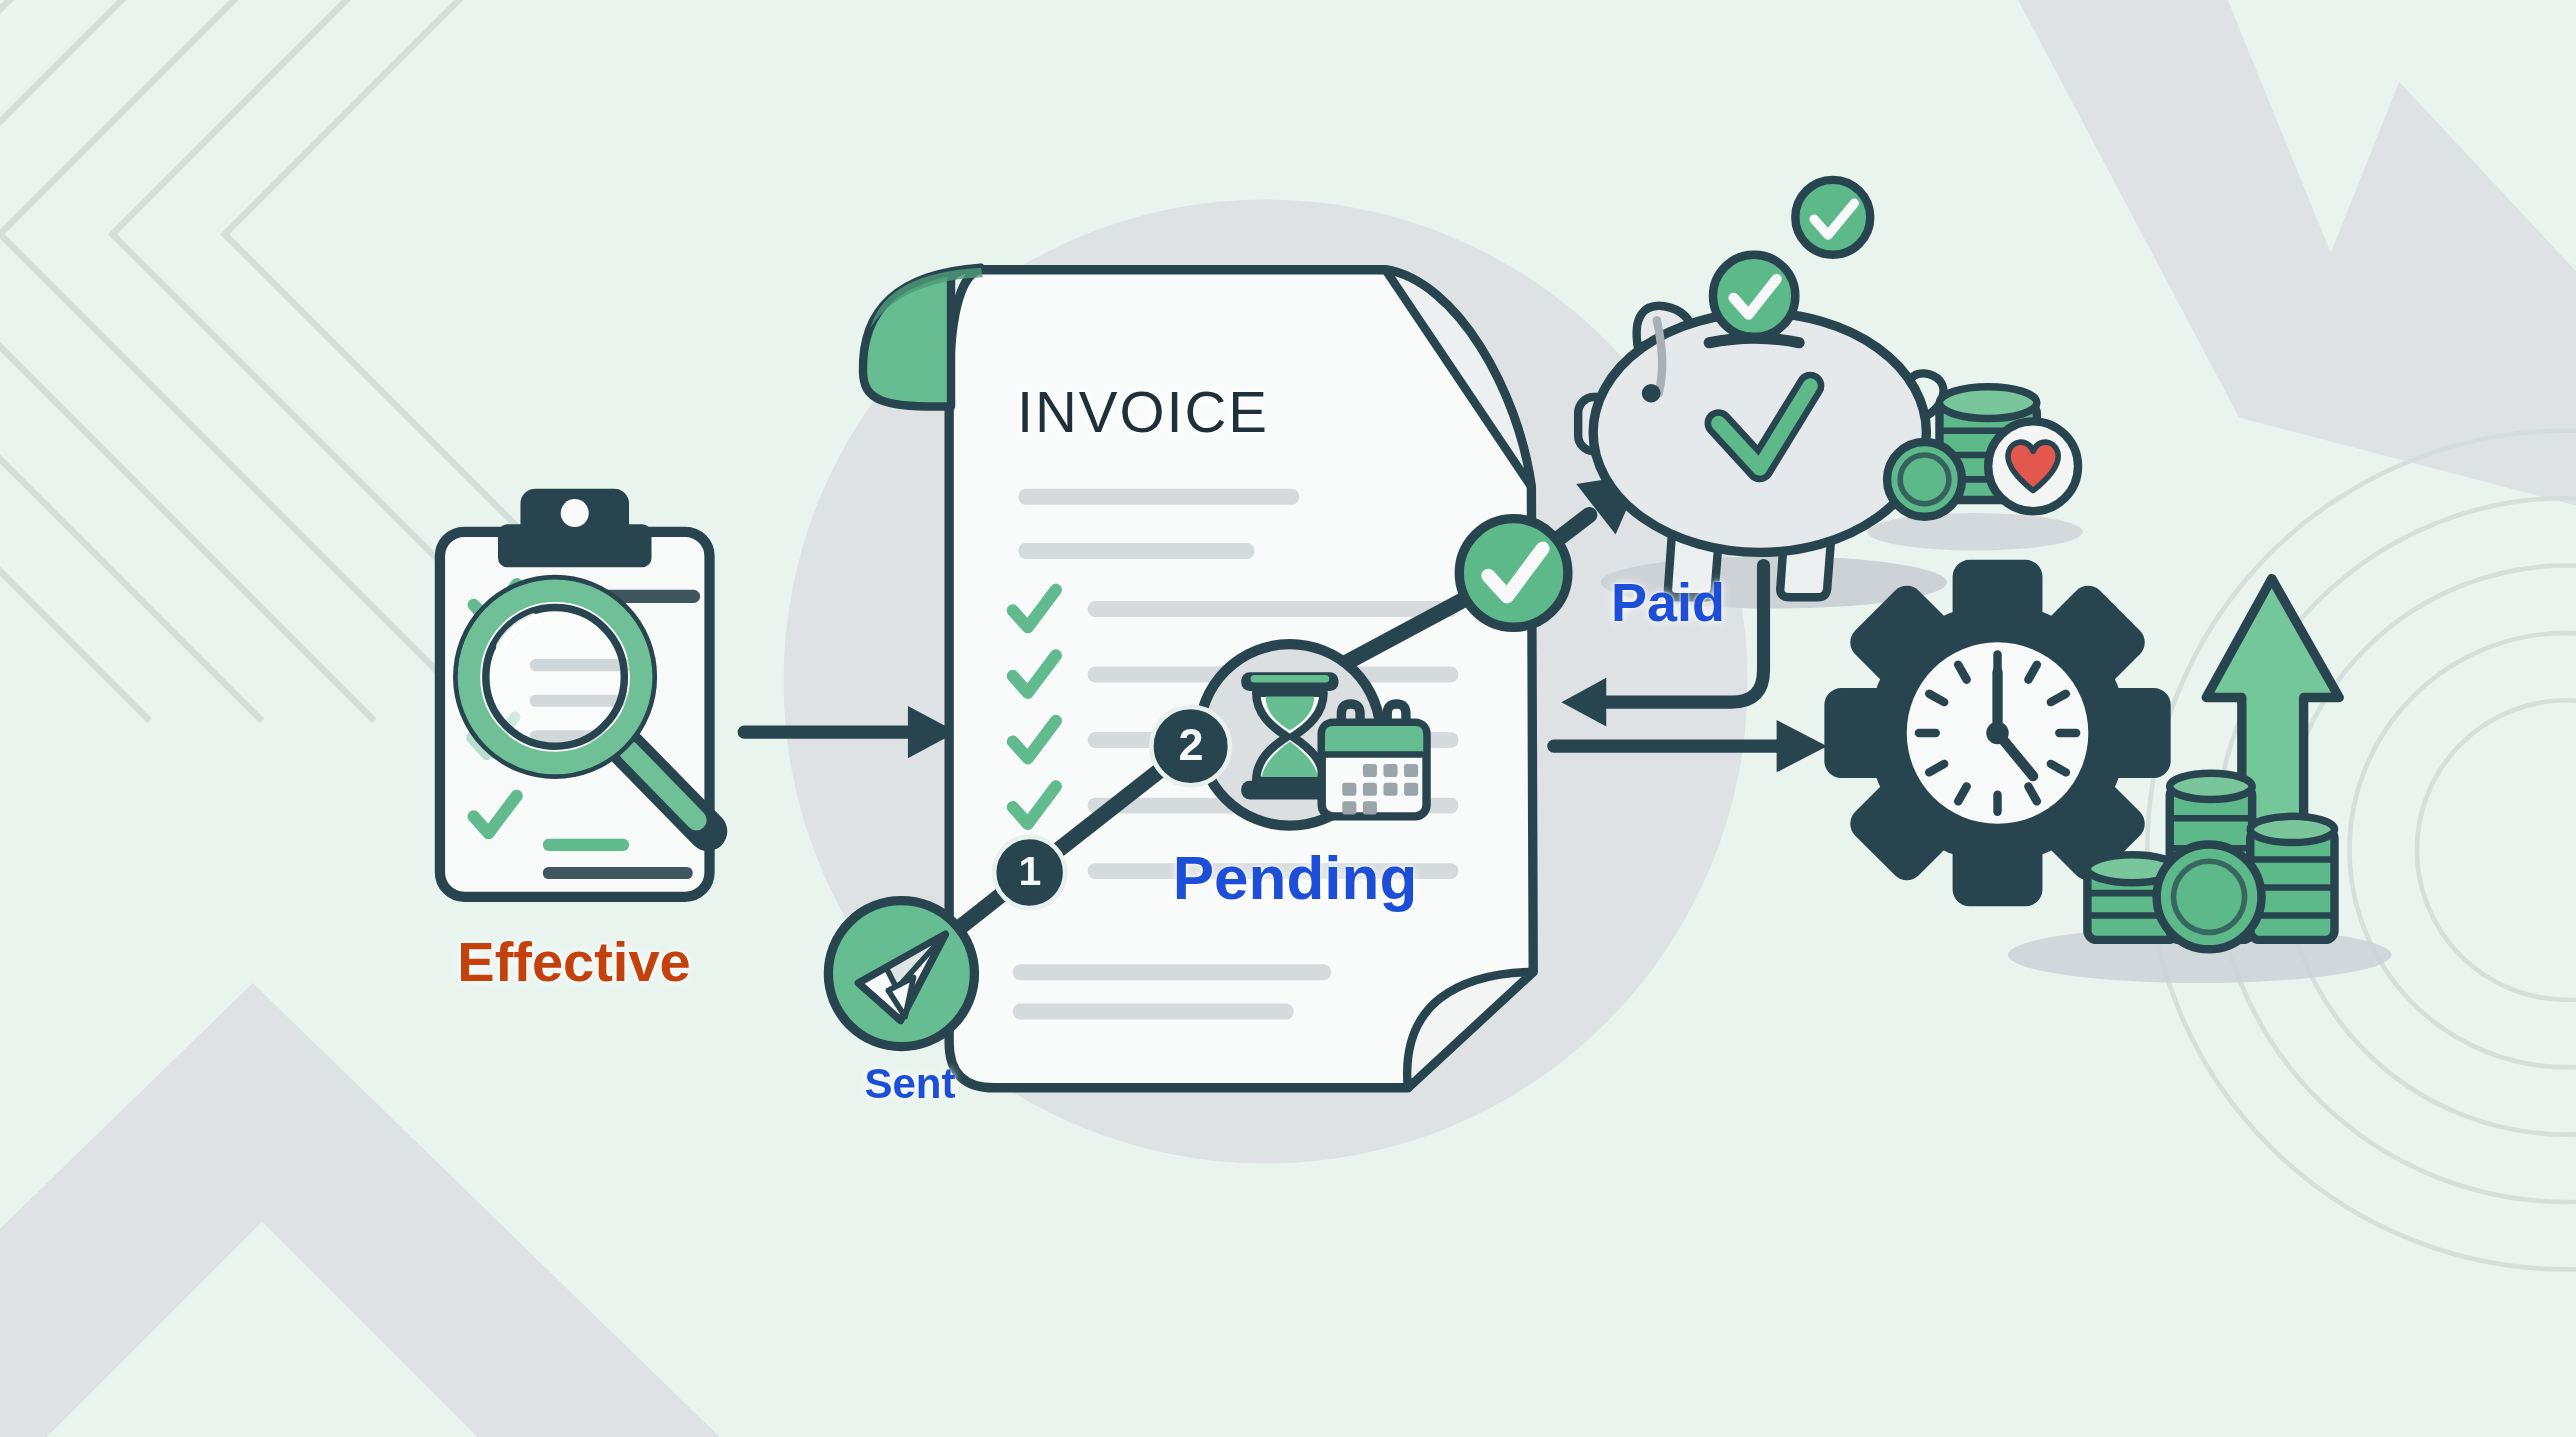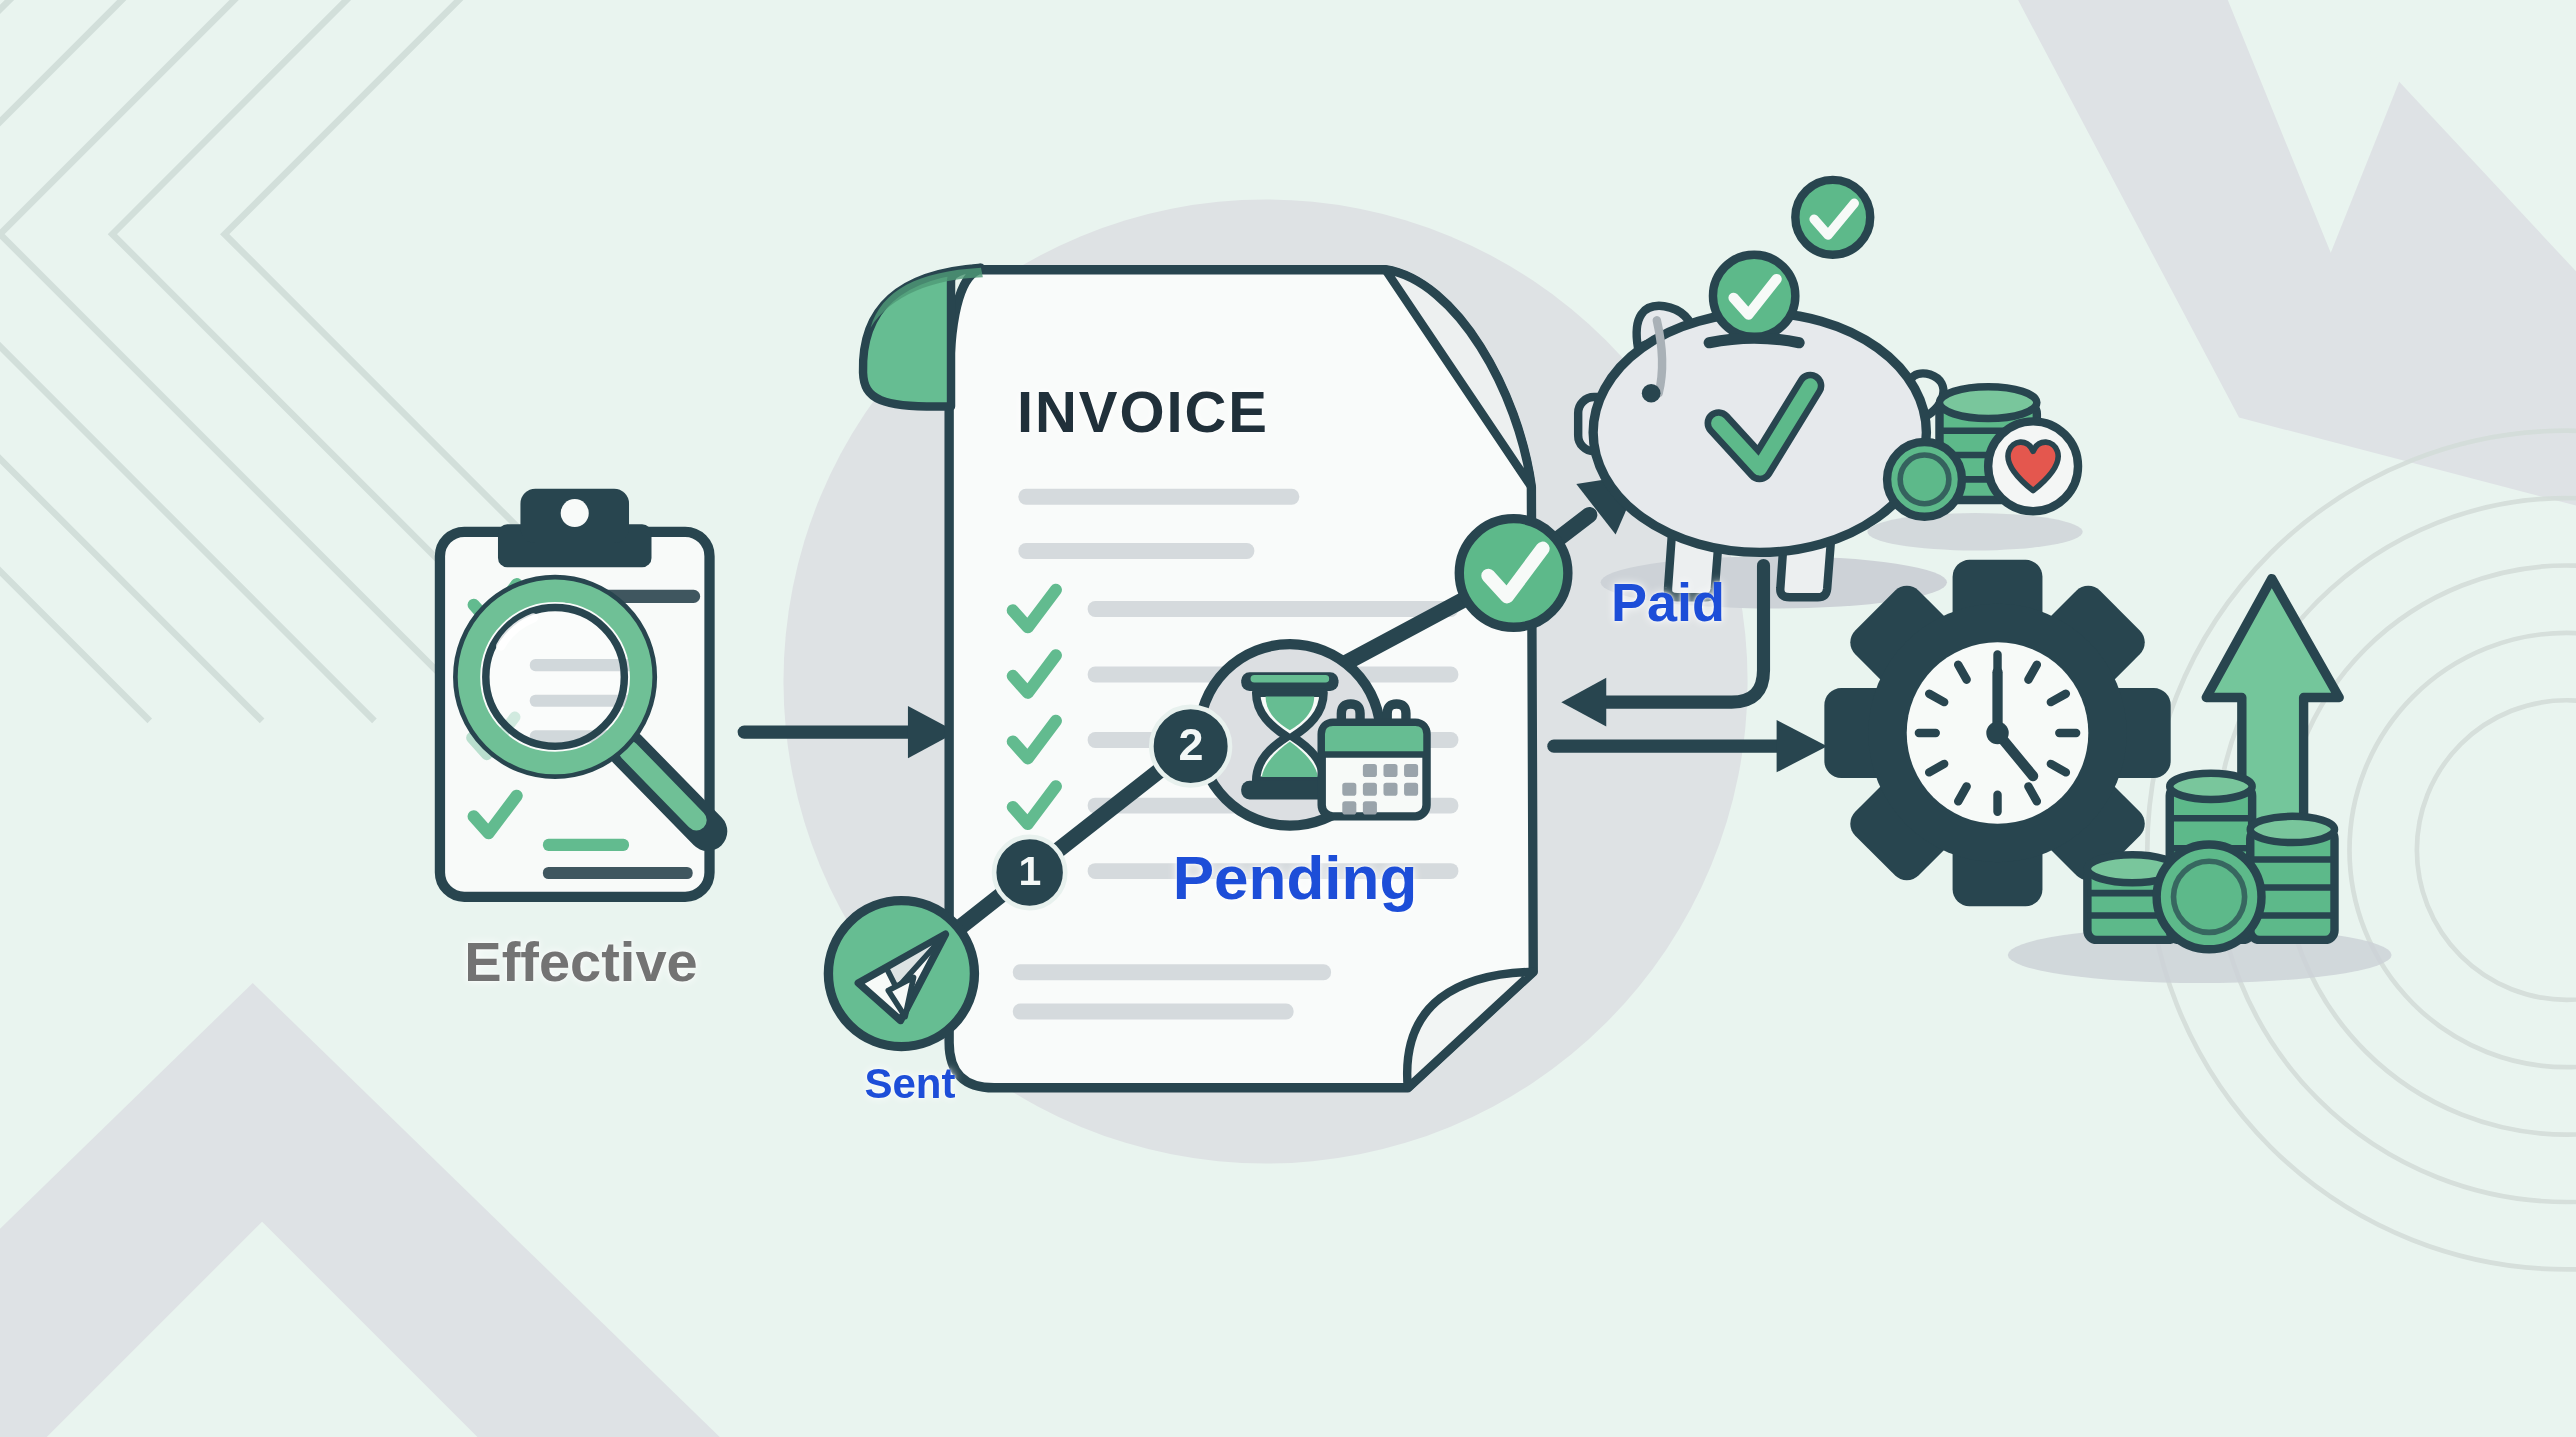--- a/index.html
+++ b/index.html
@@ -6,22 +6,22 @@
   .canvas{
     position:relative;width:2576px;height:1438px;overflow:hidden;
     font-family:"Liberation Sans", sans-serif;background:#e9f4ef;
   }
   .canvas svg{position:absolute;left:0;top:0;}
   .lbl{
     position:absolute;color:#1d4ed8;font-weight:700;white-space:nowrap;
     text-shadow:0 0 9.4px #ffffff,0 0 2.8px #ffffff;
   }
   .caption{left:574px;top:930px;transform:translateX(-50%);
-    font-size:56px;line-height:1.15;text-align:center;color:#737373;margin-left:7px;}
-  .doc-title{left:1017px;top:378px;font-size:58px;font-weight:700;
+    font-size:56px;line-height:1.15;text-align:center;color:#c2410c;}
+  .doc-title{left:1017px;top:378px;font-size:58px;font-weight:400;
     letter-spacing:1.9px;color:#20303a;}
   .lbl-sent{left:910px;top:1060px;transform:translateX(-50%);font-size:42px;}
   .lbl-pending{left:1295px;top:842px;transform:translateX(-50%);font-size:62px;}
   .lbl-paid{left:1668px;top:571px;transform:translateX(-50%);font-size:54px;}
   .node-num{
     position:absolute;color:#f4f8f7;font-weight:700;text-shadow:none;
     transform:translate(-50%,-52%);
   }
   .node-num.n1{left:1030px;top:872px;font-size:41px;}
   .node-num.n2{left:1191px;top:746px;font-size:45px;}

